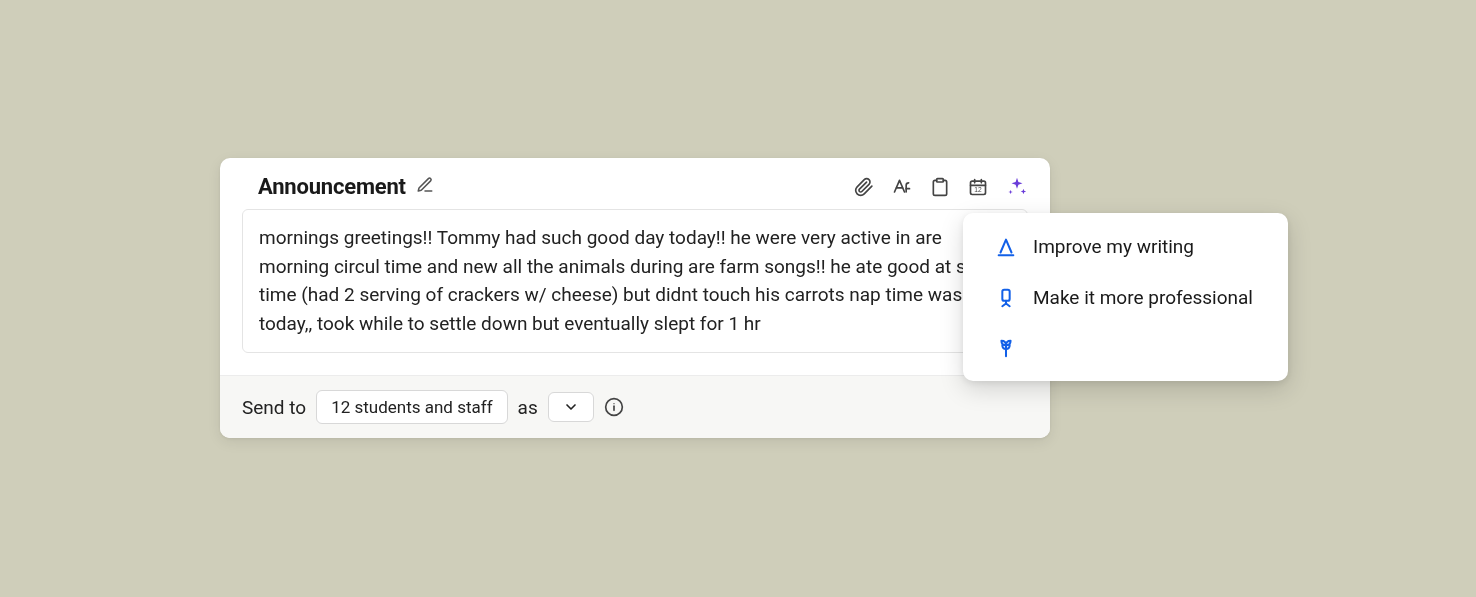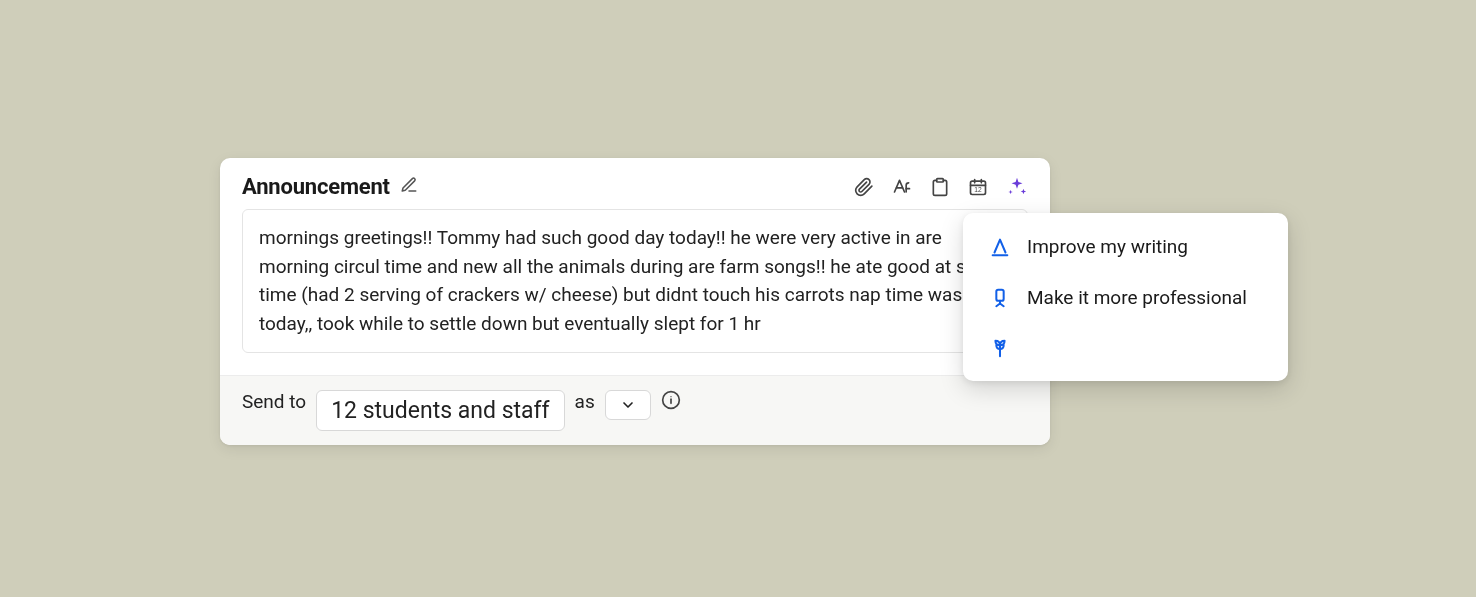--- a/index.html
+++ b/index.html
@@ -24,20 +24,21 @@
   .header {
     display: flex;
     align-items: center;
     justify-content: space-between;
     padding: 16px 22px 10px 22px;
   }
   .title-wrap {
     display: flex;
     align-items: center;
     gap: 10px;
+    margin-left: 16px;
   }
   .title {
     font-size: 22px;
     font-weight: 700;
     color: #1a1a1a;
     letter-spacing: -0.2px;
   }
   .edit-icon { color: #555; cursor: pointer; }
   .toolbar {
     display: flex;
@@ -60,47 +61,47 @@
     resize: none;
     font-family: inherit;
     min-height: 130px;
     outline: none;
   }
   .footer {
     background: #f7f7f5;
     border-top: 1px solid #ececec;
     padding: 14px 22px;
     display: flex;
-    align-items: flex-start;
+    align-items: center;
     gap: 10px;
     font-size: 19px;
     color: #222;
   }
   .pill {
     background: #ffffff;
     border: 1px solid #d8d8d8;
     border-radius: 6px;
     padding: 6px 14px;
-    font-size: 23px;
+    font-size: 17px;
     display: inline-flex;
     align-items: center;
     gap: 8px;
     cursor: pointer;
   }
   .info-btn { color:#444; cursor:pointer; display:flex; }
 
   .menu {
     position: absolute;
     left: 963px;
     top: 213px;
     width: 325px;
     background: #fff;
     border-radius: 10px;
     box-shadow: 0 8px 24px rgba(0,0,0,0.15), 0 2px 6px rgba(0,0,0,0.08);
-    padding: 8px 4px;
+    padding: 8px 10px;
   }
   .menu-item {
     display: flex;
     align-items: center;
     gap: 16px;
     padding: 14px 22px;
     font-size: 19px;
     color: #1a1a1a;
     cursor: pointer;
   }

